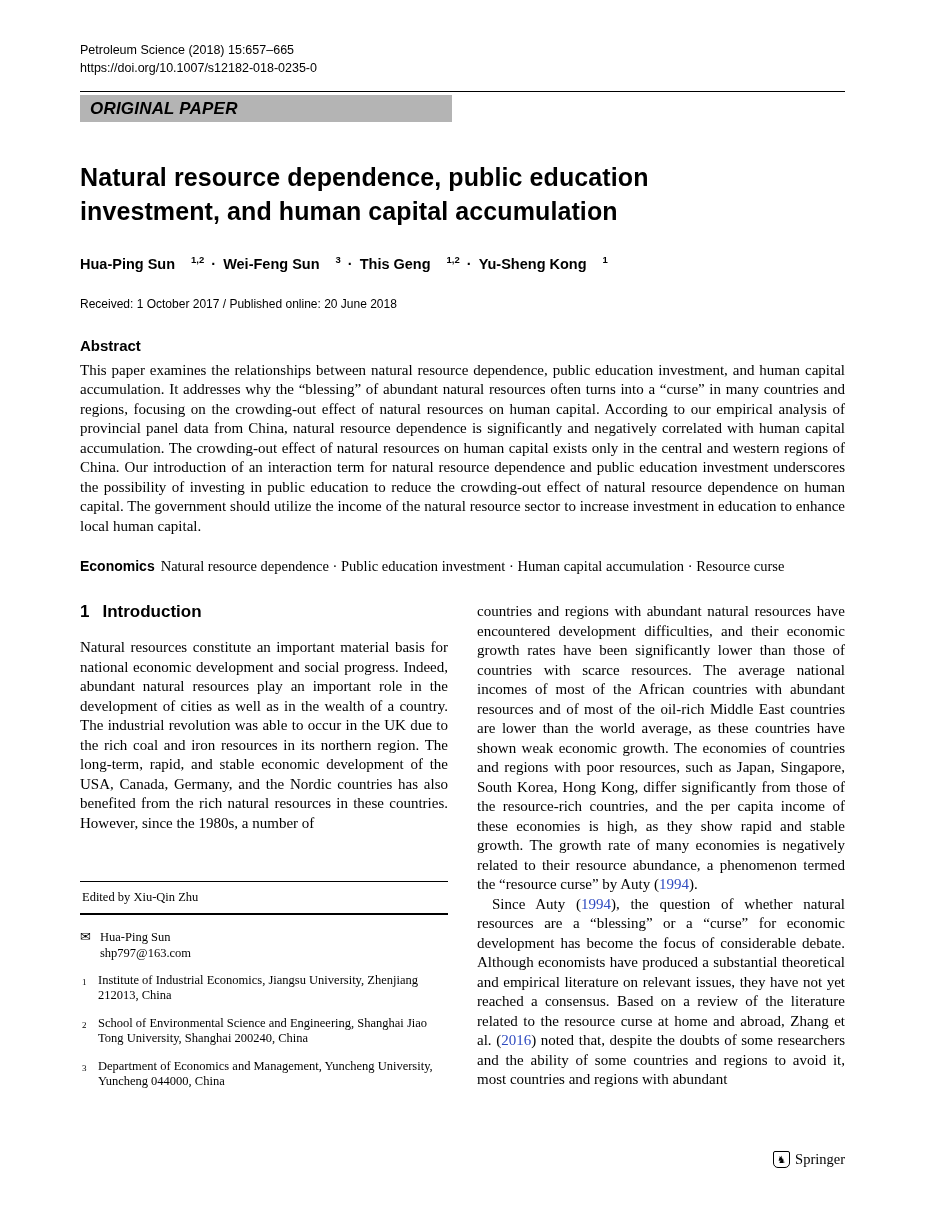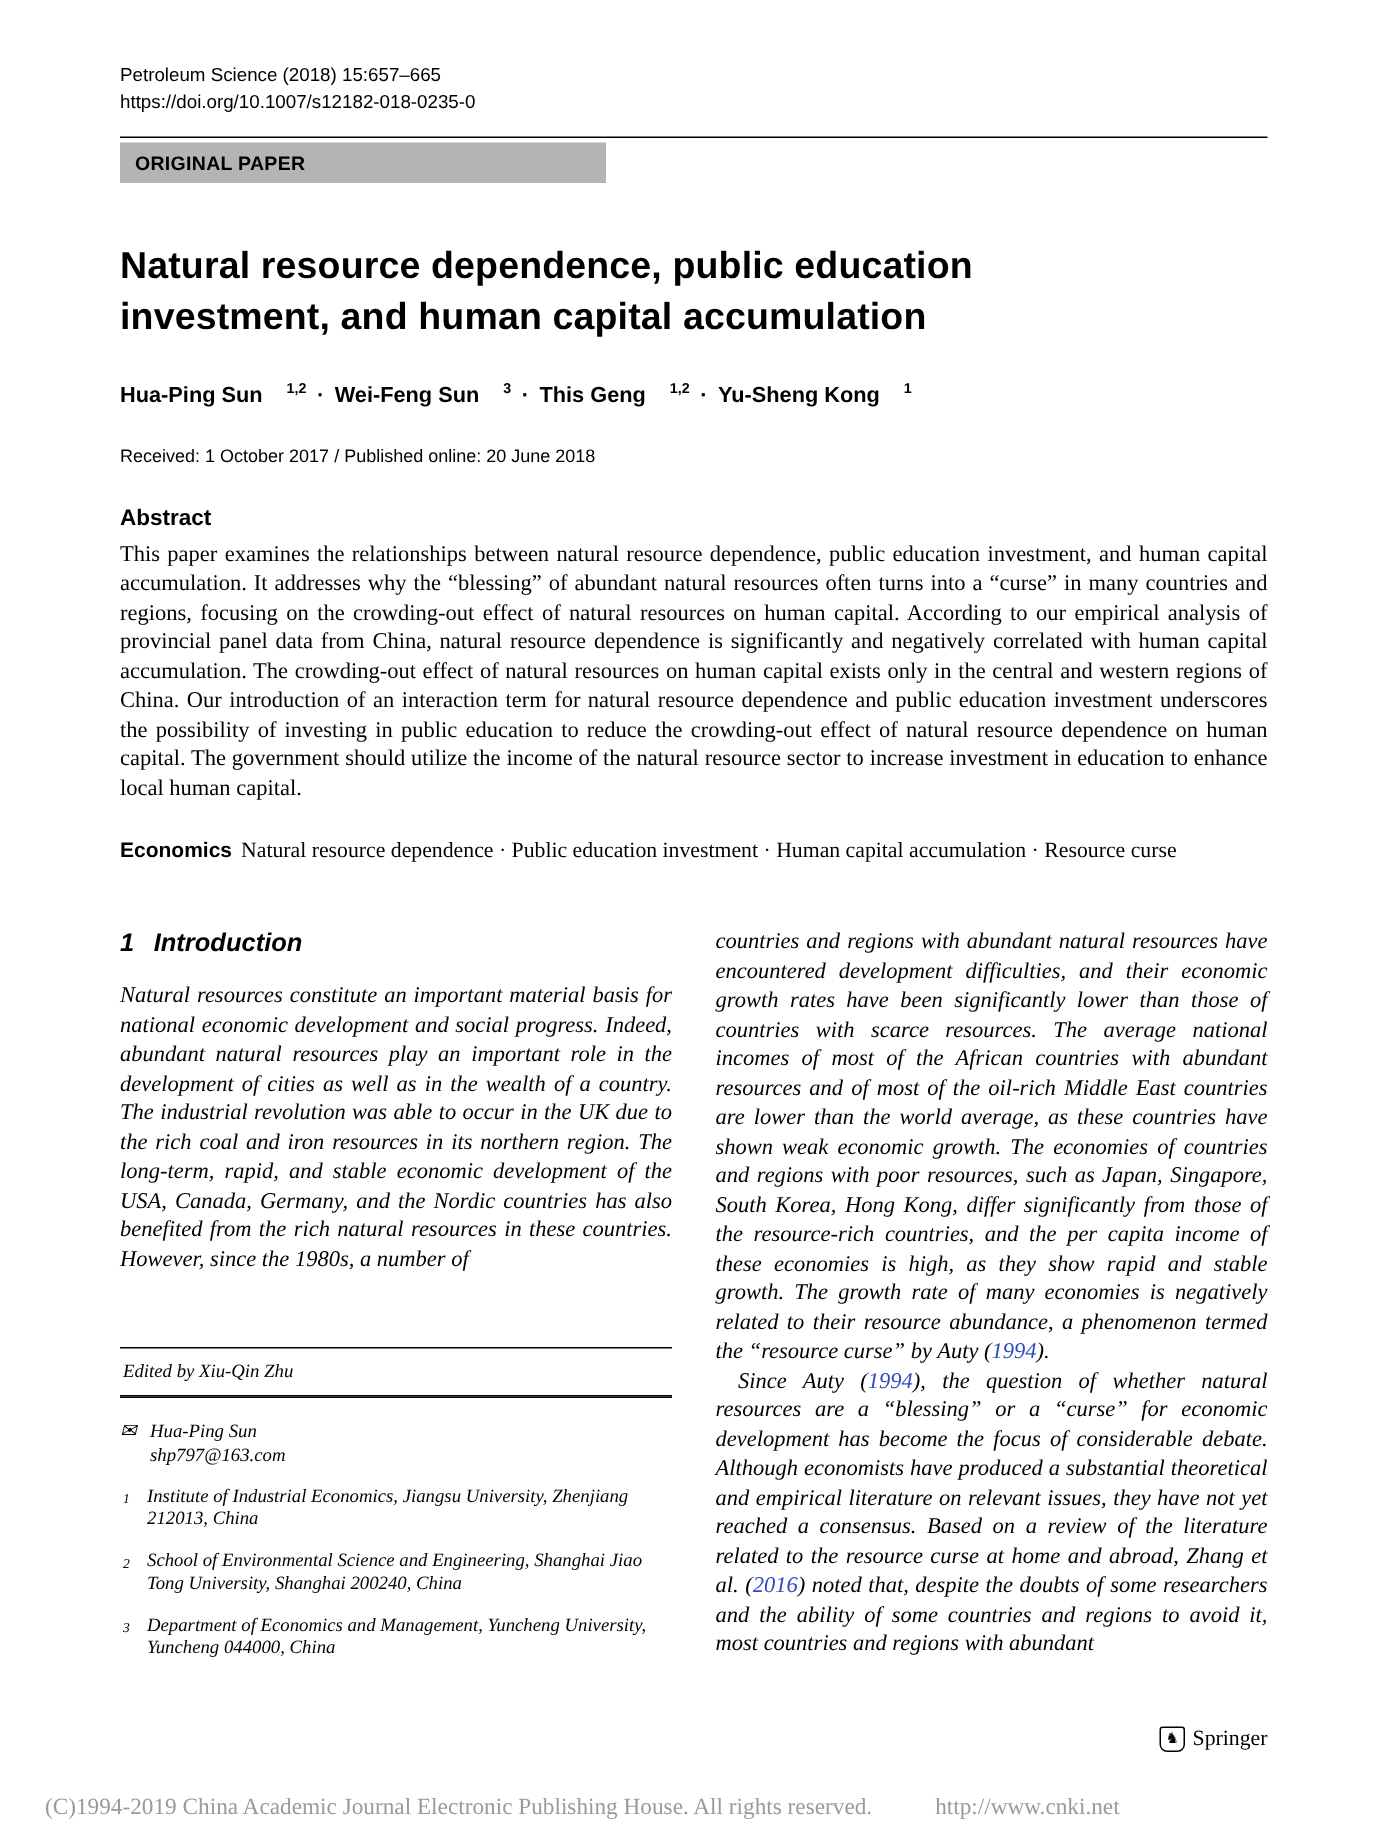--- a/index.html
+++ b/index.html
@@ -6,38 +6,38 @@
   .page{
     position:relative;width:925px;height:1230px;margin:0 auto;background:#fff;
     box-sizing:border-box;padding:42px 80px 0 80px;overflow:hidden;
     font-family:"Liberation Serif",serif;color:#000;
     --link:#2f4bc0;--badge_bg:#b4b4b4;--watermark:#9a9a9a;
   }
   .hdr-citation{font-family:"Liberation Sans",sans-serif;font-size:12.5px;line-height:16px;}
   .hdr-doi{font-family:"Liberation Sans",sans-serif;font-size:12.5px;line-height:16px;margin-top:2px;}
   .toprule{margin-top:15px;border-top:1.5px solid #000;}
   .badge{
-    margin-top:3px;width:324px;height:27px;line-height:27px;background:var(--badge_bg);
-    font-family:"Liberation Sans",sans-serif;font-weight:bold;font-size:13px;
-    padding-left:10px;box-sizing:border-box;letter-spacing:.2px;
+    margin-top:3px;width:372px;height:27px;line-height:27px;background:var(--badge_bg);
+    font-family:"Liberation Sans",sans-serif;font-weight:bold;font-size:17px;
+    padding-left:10px;box-sizing:border-box;letter-spacing:.2px;font-style:italic;
   }
   h1.title{
     font-family:"Liberation Sans",sans-serif;font-weight:bold;font-size:25px;line-height:34px;
     margin:38px 0 0 0;width:690px;letter-spacing:.1px;
   }
   .authors{margin-top:26px;font-family:"Liberation Sans",sans-serif;font-weight:bold;font-size:14.5px;}
   .authors sup{font-size:9.5px;font-weight:bold;margin-left:16px;}
   .authors .dot{margin:0 7px;font-weight:bold;}
   .meta{margin-top:24px;font-family:"Liberation Sans",sans-serif;font-size:12px;line-height:16px;}
   .abstract{margin-top:25px;}
   .abstract h2{font-family:"Liberation Sans",sans-serif;font-size:15px;font-weight:bold;margin:0 0 7px 0;}
   .abstract p{margin:0;font-size:15px;line-height:19.5px;text-align:justify;}
   .keywords{margin:21px 0 0 0;font-size:14.5px;line-height:19px;}
   .keywords .kw-label{font-family:"Liberation Sans",sans-serif;font-weight:bold;font-size:14px;margin-right:6px;}
-  .columns{display:flex;gap:29px;margin-top:36px;font-style:italic;}
+  .columns{display:flex;gap:29px;margin-top:20px;}
   .col{width:368px;display:flex;flex-direction:column;}
   .sec-heading{font-family:"Liberation Sans",sans-serif;font-weight:bold;font-size:17px;margin:6px 0 0 0;}
   .sec-heading .sec-num{margin-right:13px;}
   .body-p{margin:16px 0 0 0;font-size:15px;line-height:19.5px;text-align:justify;}
   .body-p.indent{text-indent:15px;margin-top:0;}
   .col.right .body-p:first-child{margin-top:6px;}
   a.ref-link{color:var(--link);text-decoration:none;cursor:pointer;}
   .footnotes{margin-top:auto;padding-top:26px;font-size:12.5px;line-height:16px;}
   .fnrule{border-top:1px solid #000;}
   .fn-line{padding:7px 0 8px 2px;}
@@ -129,18 +129,14 @@
       <p class="body-p indent"><span>Since Auty (</span><a class="ref-link">1994</a><span>), the question of whether natural resources are a “blessing” or a “curse” for economic development has become the focus of considerable debate. Although economists have produced a substantial theoretical and empirical literature on relevant issues, they have not yet reached a consensus. Based on a review of the literature related to the resource curse at home and abroad, Zhang et al. (</span><a class="ref-link">2016</a><span>) noted that, despite the doubts of some researchers and the ability of some countries and regions to avoid it, most countries and regions with abundant</span></p>
     </div>
 
   </div>
 
   <div class="springer">
     <span class="glyph">♞</span>
     <span>Springer</span>
   </div>
 
-  <div class="watermark">
-    <span>(C)1994-2019 China Academic Journal Electronic Publishing House. All rights reserved.</span>
-    <span>http://www.cnki.net</span>
-  </div>
 
 </div>
 
 </body></html>

